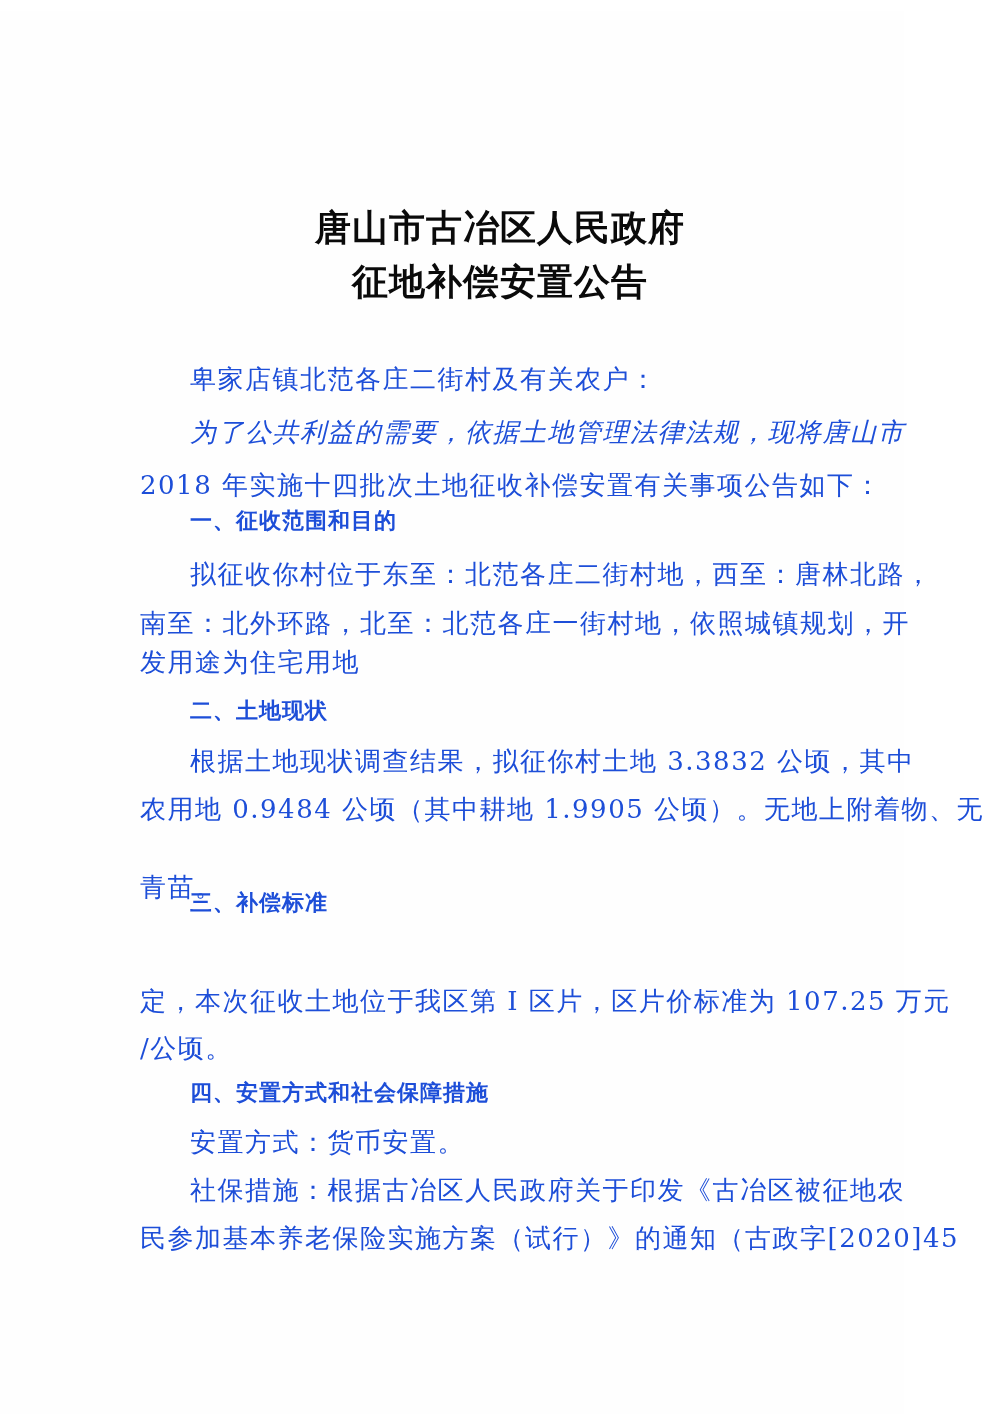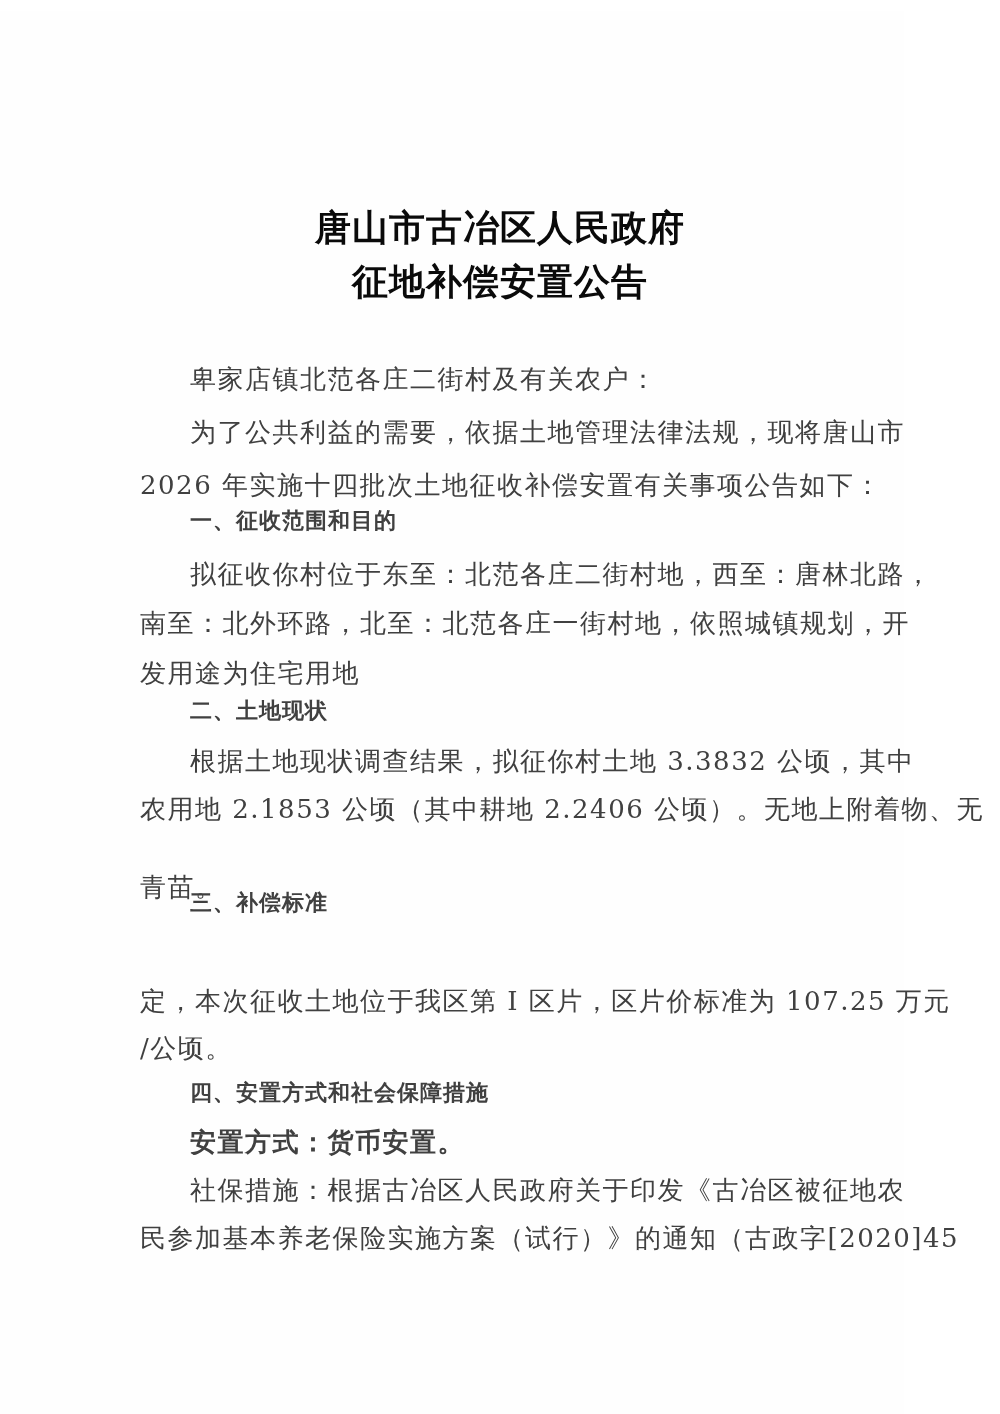--- a/index.html
+++ b/index.html
@@ -34,55 +34,55 @@
     .title.l1 { top: 193px; }
     .title.l2 { top: 247px; }
     .line {
       position: absolute;
       left: 140px;
       width: 740px;
       font-size: 26px;
       line-height: 34px;
       white-space: nowrap;
       letter-spacing: 1.5px;
-      color: #404040;
+      color: #1d4ed8;
     }
     .indent { left: 190px; }
     .heading {
       font-family: "DejaVu Sans", "Liberation Sans", sans-serif;
       font-weight: bold;
       font-size: 22px;
       letter-spacing: 1px;
     }
   </style>
 </head>
 <body>
 
 <div class="page">
 
   <div class="title l1">唐山市古冶区人民政府</div>
   <div class="title l2">征地补偿安置公告</div>
 
   <div class="line indent" style="top:351px;">卑家店镇北范各庄二街村及有关农户：</div>
 
-  <div class="line indent" style="top:404px;">为了公共利益的需要，依据土地管理法律法规，现将唐山市</div>
-  <div class="line" style="top:457px;">2026 年实施十四批次土地征收补偿安置有关事项公告如下：</div>
+  <div class="line indent" style="top:404px;font-style:italic;">为了公共利益的需要，依据土地管理法律法规，现将唐山市</div>
+  <div class="line" style="top:457px;">2018 年实施十四批次土地征收补偿安置有关事项公告如下：</div>
 
   <div class="line indent heading" style="top:493px;">一、征收范围和目的</div>
   <div class="line indent" style="top:546px;">拟征收你村位于东至：北范各庄二街村地，西至：唐林北路，</div>
   <div class="line" style="top:595px;text-align:center;">南至：北外环路，北至：北范各庄一街村地，依照城镇规划，开</div>
-  <div class="line" style="top:634px;margin-top:11px;">发用途为住宅用地</div>
+  <div class="line" style="top:634px;">发用途为住宅用地</div>
 
   <div class="line indent heading" style="top:683px;">二、土地现状</div>
   <div class="line indent" style="top:733px;">根据土地现状调查结果，拟征你村土地 3.3832 公顷，其中</div>
-  <div class="line" style="top:781px;">农用地 2.1853 公顷（其中耕地 2.2406 公顷）。无地上附着物、无</div>
+  <div class="line" style="top:781px;">农用地 0.9484 公顷（其中耕地 1.9905 公顷）。无地上附着物、无</div>
   <div class="line" style="top:829px;margin-top:30px;">青苗。</div>
 
   <div class="line indent heading" style="top:875px;">三、补偿标准</div>
   <div class="line" style="top:973px;">定，本次征收土地位于我区第 I 区片，区片价标准为 107.25 万元</div>
   <div class="line" style="top:1020px;">/公顷。</div>
 
   <div class="line indent heading" style="top:1065px;">四、安置方式和社会保障措施</div>
-  <div class="line indent" style="top:1114px;font-weight:bold;">安置方式：货币安置。</div>
+  <div class="line indent" style="top:1114px;">安置方式：货币安置。</div>
   <div class="line indent" style="top:1162px;">社保措施：根据古冶区人民政府关于印发《古冶区被征地农</div>
   <div class="line" style="top:1210px;">民参加基本养老保险实施方案（试行）》的通知（古政字[2020]45</div>
 
 </div>
 
 </body></html>

